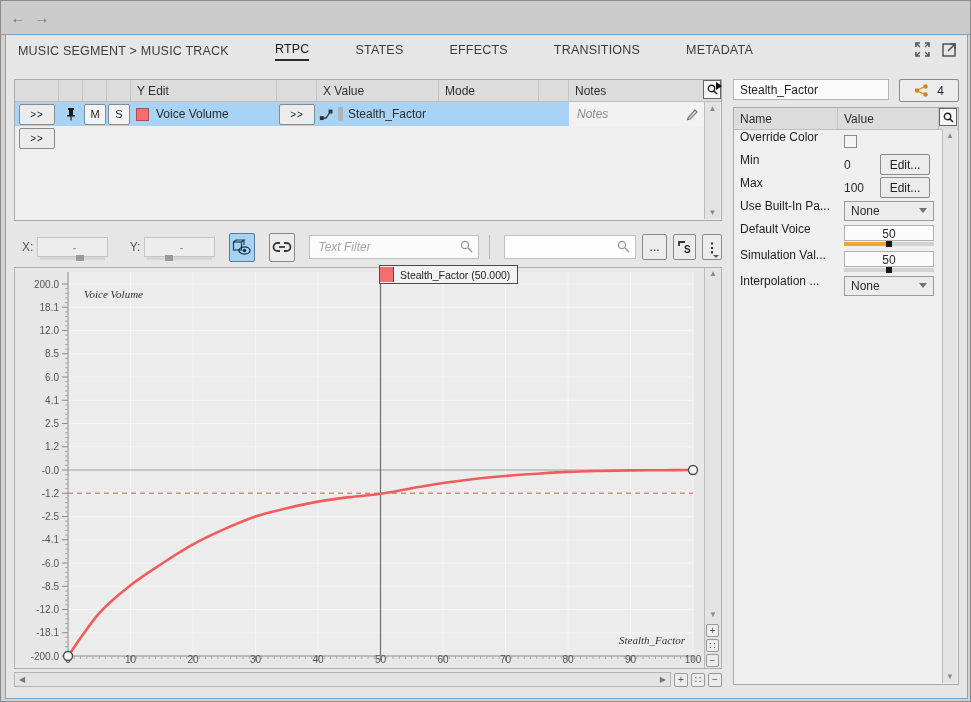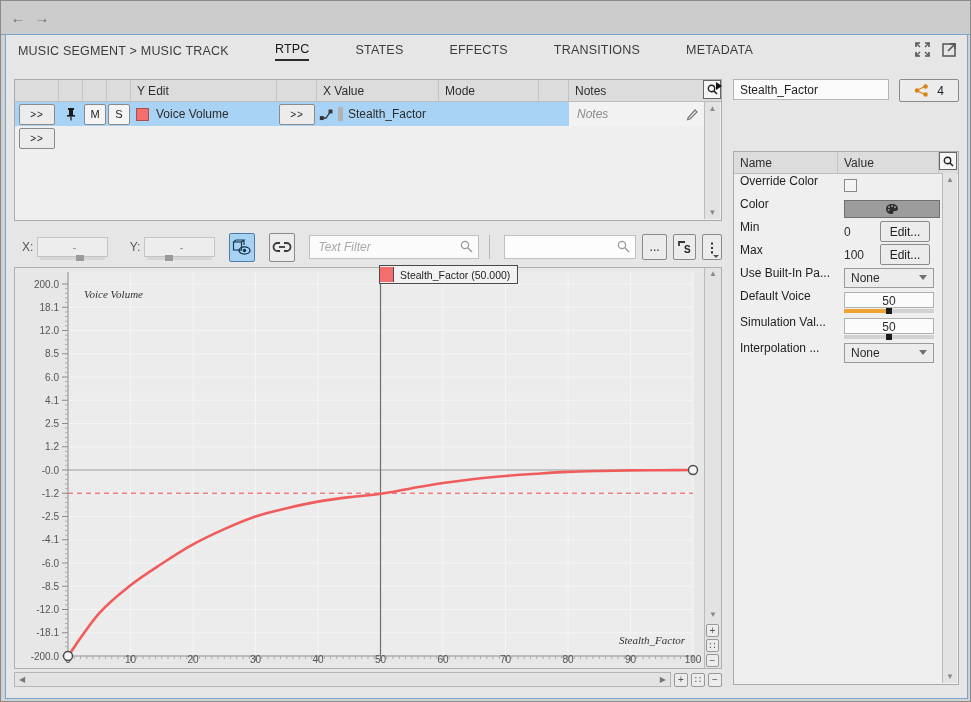--- a/index.html
+++ b/index.html
@@ -65,21 +65,21 @@
   
   .hscroll{position:absolute;left:8px;top:636px;width:708px;height:17px;display:flex;align-items:center;}
   .htrack{position:relative;height:15px;flex:1;background:#e3e3e3;border:1px solid #b5b5b5;display:flex;align-items:center;justify-content:space-between;padding:0 4px;box-sizing:border-box;}
   .harr{font-size:8px;color:#777;}
   .hbtn{width:14px;height:14px;margin-left:3px;font-size:10px;line-height:12px;text-align:center;background:#ececec;border:1px solid #999;border-radius:2px;color:#555;box-sizing:border-box;}
   
   .rpanel{position:absolute;left:725px;top:44px;width:230px;height:606px;}
   .namebox{position:absolute;left:2px;top:0;width:156px;height:21px;background:#fbfbfb;border:1px solid #b5b5b5;box-sizing:border-box;}
   .namebox input{width:100%;height:100%;border:none;background:transparent;outline:none;font-family:inherit;font-size:12px;color:#222;padding:0 6px;box-sizing:border-box;}
   .refbtn{position:absolute;right:2px;top:0;width:58px;height:21px;gap:8px;font-size:12px;}
-  .ptable{position:absolute;left:2px;top:28px;right:2px;bottom:0;background:#efefef;border:1px solid #aaa;box-sizing:border-box;margin-top:44px;}
+  .ptable{position:absolute;left:2px;top:28px;right:2px;bottom:0;background:#efefef;border:1px solid #aaa;box-sizing:border-box;}
   .ptable .thead{padding-right:1px;}
   .prow{display:flex;align-items:flex-start;height:23px;padding-left:6px;}
   .plabel{width:104px;color:#1e1e1e;white-space:nowrap;overflow:hidden;}
   .pval{flex:1;display:flex;align-items:center;position:relative;height:100%;}
   .checkbox{width:13px;height:13px;background:#f4f4f4;border:1px solid #8a8a8a;box-sizing:border-box;}
   .colorbtn{width:96px;height:18px;background:#9c9c9c;border:1px solid #6f6f6f;display:flex;align-items:center;justify-content:center;box-sizing:border-box;}
   .editbtn{width:48px;height:19px;font-size:12px;position:absolute;left:36px;}
   .dropdown{width:90px;height:20px;background:#ececec;border:1px solid #9a9a9a;display:flex;align-items:center;justify-content:space-between;padding:0 6px;box-sizing:border-box;}
   .dd-ar{width:0;height:0;border-left:4px solid transparent;border-right:4px solid transparent;border-top:5px solid #707070;}
   .numwrap{width:90px;position:relative;}
@@ -586,36 +586,20 @@
           </div>
         </div>
 
         <div class="prow">
           <span class="plabel">Override Color</span>
           <span class="pval">
               <span class="checkbox"></span>
             </span>
         </div>
 
-        <div class="prow">
-          <span class="plabel">Color</span>
-          <span class="pval">
-            <span class="colorbtn">
-              <svg width="14" height="12" viewBox="0 0 14 12">
-                  <path d="M7 1 C3 1 1 3.5 1 6 C1 9 3.5 11 7 11 C8 11 8.5 10.4 8.2 9.6 C7.9 8.8 8.4 8 9.4 8 L11 8 C12.3 8 13 7 13 5.6 C13 3 10.5 1 7 1 Z" fill="#2e2e2e"></path>
-                  <g fill="#9c9c9c">
-                    <circle cx="4" cy="4" r="1"></circle>
-                    <circle cx="7.2" cy="3" r="1"></circle>
-                    <circle cx="10" cy="4.3" r="1"></circle>
-                    <circle cx="3.6" cy="7" r="1"></circle>
-                  </g>
-                </svg>
-            </span>
-          </span>
-        </div>
 
         <div class="prow">
           <span class="plabel">Min</span>
           <span class="pval">
             <span>0</span>
             <span class="btn editbtn">Edit...</span>
           </span>
         </div>
 
         <div class="prow">

